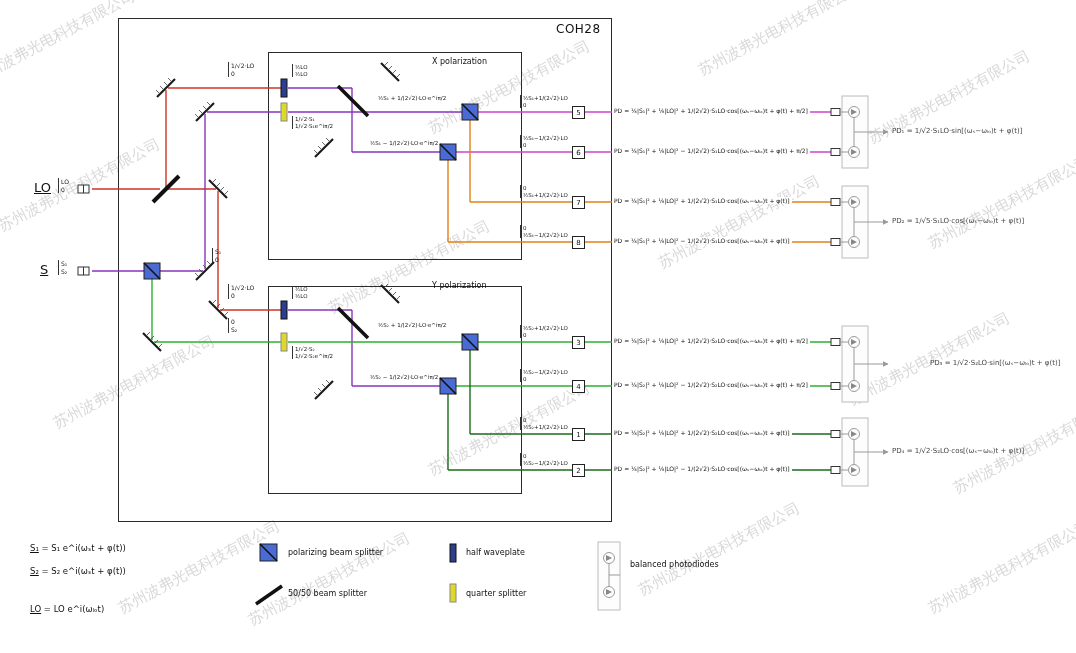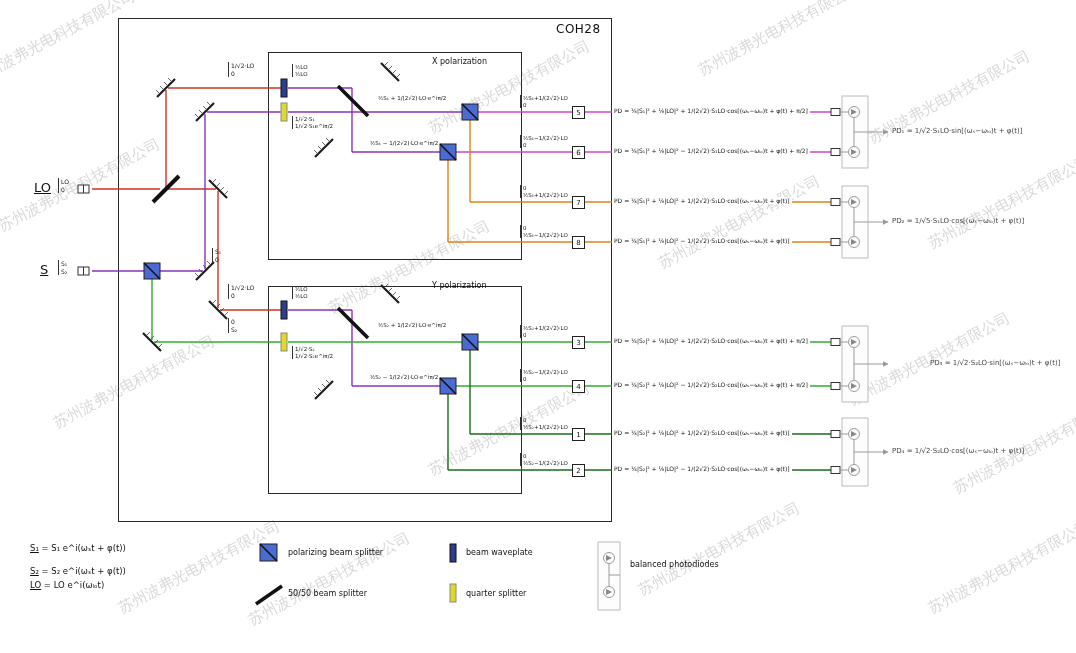--- a/index.html
+++ b/index.html
@@ -367,24 +367,24 @@
   <div class="lbl feq" style="left:892px;top:447px">PD₄ = 1/√2·S₂LO·cos[(ωₛ−ωₗₒ)t + φ(t)]</div>
 
   <div class="defrow" style="left:30px;top:543px">
     <span class="deflhs">S₁</span>
     <span>=  S₁ e^i(ωₛt + φ(t))</span>
   </div>
   <div class="defrow" style="left:30px;top:566px">
     <span class="deflhs">S₂</span>
     <span>=  S₂ e^i(ωₛt + φ(t))</span>
   </div>
-  <div class="defrow" style="left:30px;top:580px">
+  <div class="defrow" style="left:30px;top:604px">
     <span class="deflhs">LO</span>
     <span>=  LO e^i(ωₗₒt)</span>
   </div>
 
   <div class="lbl leglabel" style="left:288px;top:548px">polarizing beam splitter</div>
   <div class="lbl leglabel" style="left:288px;top:589px">50/50 beam splitter</div>
-  <div class="lbl leglabel" style="left:466px;top:548px">beam waveplate</div>
+  <div class="lbl leglabel" style="left:466px;top:548px">half waveplate</div>
   <div class="lbl leglabel" style="left:466px;top:589px">quarter splitter</div>
   <div class="lbl leglabel" style="left:630px;top:560px">balanced photodiodes</div>
 
 </div>
 
 </body></html>

